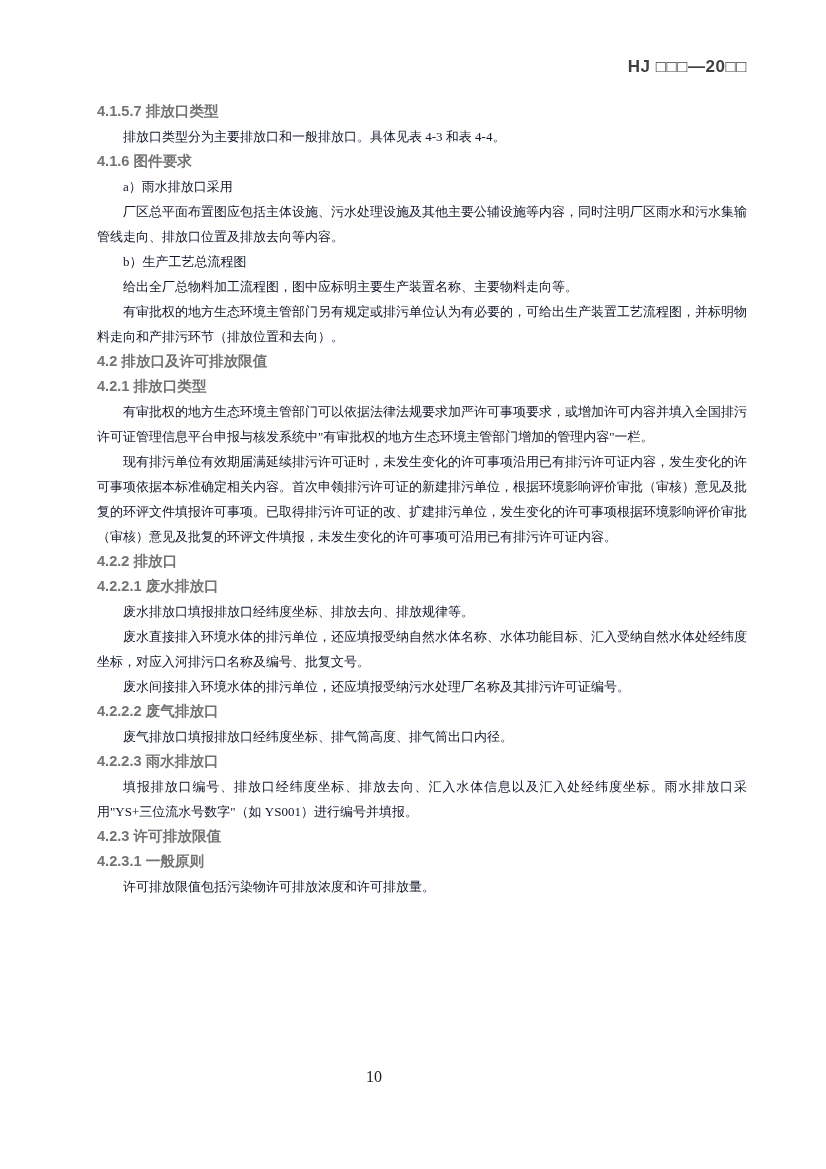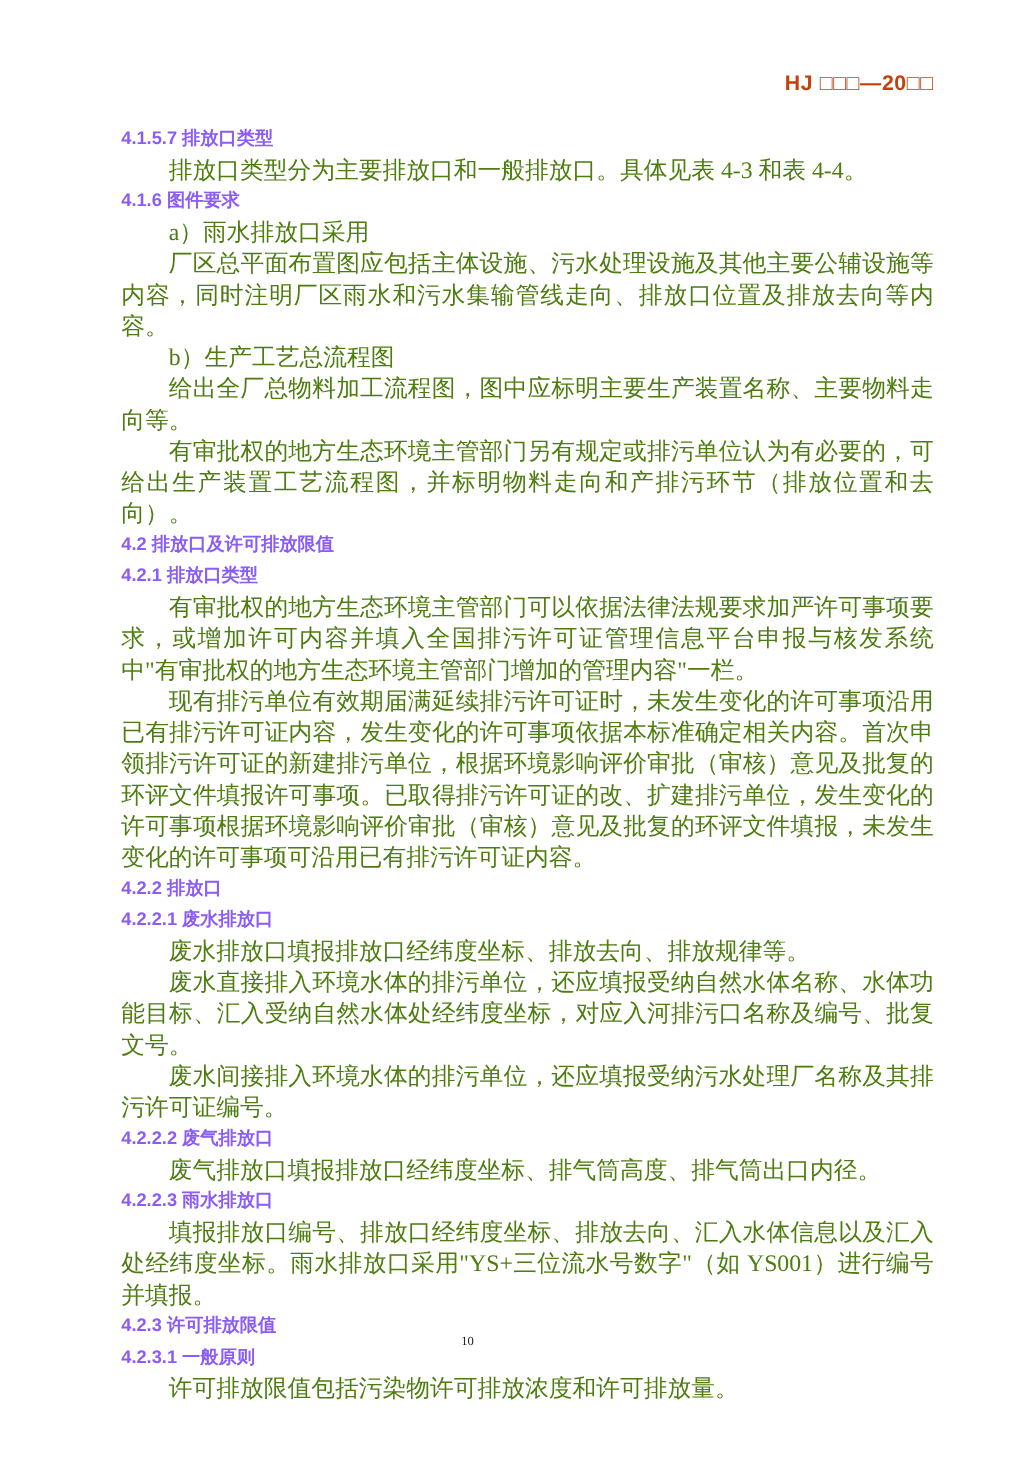--- a/index.html
+++ b/index.html
@@ -21,53 +21,53 @@
   .doc-header {
     position: absolute;
     top: 57px;
     left: 97px;
     width: 650px;
     text-align: right;
     font-family: "Liberation Sans", "DejaVu Sans", sans-serif;
     font-weight: bold;
     font-size: 17px;
     letter-spacing: 0.5px;
-    color: #c2410c;
+    color: #404040;
     white-space: nowrap;
   }
   .doc-body {
     position: absolute;
     top: 99px;
     left: 97px;
     width: 650px;
   }
   .doc-body .heading {
     margin: 0;
     font-family: "Liberation Sans", "DejaVu Sans", sans-serif;
     font-weight: bold;
     font-size: 14.6px;
     line-height: 25px;
     text-align: left;
-    color: #8b5cf6;
+    color: #737373;
   }
   .doc-body .para {
     margin: 0;
-    font-size: 19px;
+    font-size: 13px;
     line-height: 25px;
     text-align: justify;
     text-indent: 2em;
-    color: #4d7c0f;
+    color: #0f172a;
   }
   .page-footer {
     position: absolute;
     top: 1068px;
     left: 0;
     width: 748px;
     text-align: center;
-    font-size: 10px;
+    font-size: 16px;
     color: #222;
     font-family: "Liberation Serif", "DejaVu Serif", serif;
   }
 </style>
 </head>
 <body>
 
 <div class="page">
 
   <div class="doc-header">HJ □□□—20□□</div>

